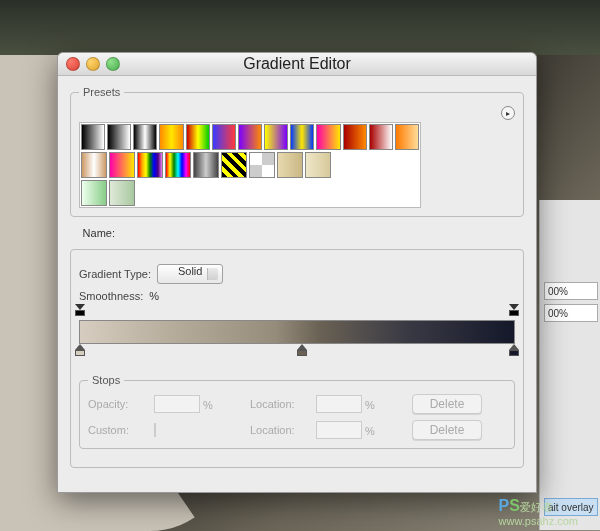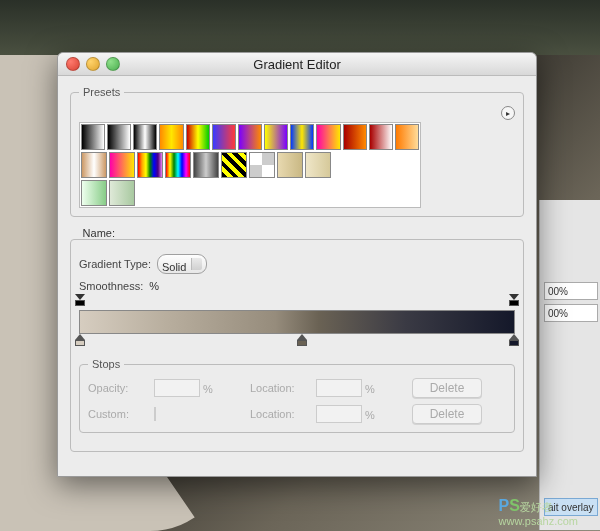--- a/index.html
+++ b/index.html
@@ -6,39 +6,39 @@
 .bg{position:absolute;inset:0;background:linear-gradient(135deg,#8a8478 0%,#5a5648 30%,#3a3730 50%,#6b6558 70%,#8f8a7c 100%)}
 .bg::before{content:"";position:absolute;top:0;left:0;right:0;height:55px;background:linear-gradient(180deg,#2a3028 0%,#4a5040 100%)}
 .face{position:absolute;top:55px;left:-30px;width:260px;height:476px;background:#c9c2b6;border-radius:0 120px 80px 0;clip-path:polygon(0 0,60% 0,90% 10%,95% 25%,80% 35%,85% 50%,70% 55%,80% 63%,70% 70%,85% 78%,75% 88%,90% 100%,0 100%)}
 .dialog{position:absolute;top:52px;left:57px;width:478px;background:#ececec;border:1px solid #9a9a9a;box-shadow:0 8px 30px rgba(0,0,0,.5);border-radius:6px 6px 0 0}
 .titlebar{height:22px;background:linear-gradient(180deg,#f5f5f5,#d8d8d8);border-bottom:1px solid #bbb;border-radius:6px 6px 0 0;display:flex;align-items:center;padding:0 8px;position:relative}
 .traffic{display:flex;gap:6px}
 .tl{width:12px;height:12px;border-radius:50%;border:1px solid rgba(0,0,0,.2)}
 .tl.r{background:radial-gradient(circle at 30% 30%,#ff7a6e,#d94334)}
 .tl.y{background:radial-gradient(circle at 30% 30%,#ffd36b,#e0a42e)}
 .tl.g{background:radial-gradient(circle at 30% 30%,#8fe08a,#4caf50)}
-.titlebar .ttl{position:absolute;left:0;right:0;text-align:center;font-size:13px;color:#222}
+.titlebar .ttl{position:absolute;left:0;right:0;text-align:center;font-size:16px;color:#222}
 .body{padding:10px 12px 14px;display:flex;gap:8px}
 .left{flex:1}
 .right{width:88px;display:flex;flex-direction:column;gap:6px;align-items:stretch}
 .btn{background:linear-gradient(180deg,#fdfdfd,#e5e5e5);border:1px solid #9e9e9e;border-radius:4px;height:20px;font-size:12px;box-shadow:0 1px 0 rgba(0,0,0,.1)}
 .btn.primary{background:linear-gradient(180deg,#c3ddf9,#7bb5ef);border-color:#4c86c6}
 fieldset{border:1px solid #bcbcbc;border-radius:4px;padding:8px;margin:0 0 10px}
 legend{padding:0 4px;color:#555}
 .presets-head{display:flex;justify-content:flex-end;margin-bottom:2px}
 .fly{width:12px;height:12px;border:1px solid #888;border-radius:50%;display:flex;align-items:center;justify-content:center;font-size:8px;background:#f6f6f6}
 .swatches{background:#fff;border:1px solid #bbb;width:340px}
 .swrow{display:flex}
 .sw{width:26px;height:26px;border:1px solid #888;margin:1px;box-sizing:border-box;background-clip:padding-box}
-.name-row{display:flex;align-items:center;gap:8px;margin:0 0}
+.name-row{display:flex;align-items:center;gap:8px;margin:10px 0}
 .name-row label{width:45px;text-align:right}
 .name-row input{flex:1;height:18px;border:1px solid #6fa8dc;box-shadow:0 0 3px #9ecbf2;padding:0 4px;background:#fff}
 .row{display:flex;align-items:center;gap:6px;margin:6px 0}
 .row label{color:#444}
-.sel{border:1px solid #a0a0a0;border-radius:9px;background:linear-gradient(180deg,#fefefe,#e7e7e7);height:18px;padding:0 20px 0 4px;display:inline-flex;align-items:flex-end;position:relative}
+.sel{border:1px solid #a0a0a0;border-radius:3px;background:linear-gradient(180deg,#fefefe,#e7e7e7);height:18px;padding:0 20px 0 20px;display:inline-flex;align-items:flex-start;position:relative}
 .sel::after{content:"";position:absolute;right:4px;top:3px;width:10px;height:12px;background:linear-gradient(180deg,#eaeaea,#d0d0d0);border-left:1px solid #bbb;border-radius:0 2px 2px 0}
 .sel .arr{position:absolute;right:6px;top:4px;font-size:8px;color:#555;line-height:5px}
 .numf{width:38px;height:16px;border:1px solid #aaa;padding:0 3px;background:#fff}
 .grad-strip{height:22px;border:1px solid #888;margin:4px 0;background:linear-gradient(90deg,#d6cdc0 0%,#b8ae9e 20%,#968c7c 45%,#6a6254 55%,#3a3a44 75%,#14182a 100%)}
 .markers{position:relative;height:14px;margin-top:-4px}
 .mk{position:absolute;width:10px;height:12px;display:flex;flex-direction:column;align-items:center}
 .mk .tri{width:0;height:0;border-left:5px solid transparent;border-right:5px solid transparent;border-bottom:6px solid #555}
 .mk .sq{width:8px;height:6px;border:1px solid #555;background:#888}
 .markers.top .mk .tri{border-bottom:none;border-top:6px solid #333}
 .stops-grid{display:grid;grid-template-columns:60px 90px 60px 90px 70px;gap:6px;align-items:center;color:#999}
@@ -148,21 +148,21 @@
           <div class="mk" style="left:50%">
               <div class="tri"></div>
               <div class="sq" style="background:#6a6254"></div>
             </div>
           <div class="mk" style="right:-4px">
               <div class="tri"></div>
               <div class="sq" style="background:#14182a"></div>
             </div>
         </div>
 
-        <fieldset style="margin-top:10px">
+        <fieldset style="margin-top:16px">
           <legend>Stops</legend>
           <div class="stops-grid">
             <span class="dis">Opacity:</span>
             <span><input class="numf dis" style=""> <span class="dis">%</span></span>
             <span class="dis">Location:</span>
             <span><input class="numf dis" style=""> <span class="dis">%</span></span>
             <button class="btn dis">Delete</button>
 
             <span class="dis">Custom:</span>
             <span><span class="colorswatch"></span></span>

